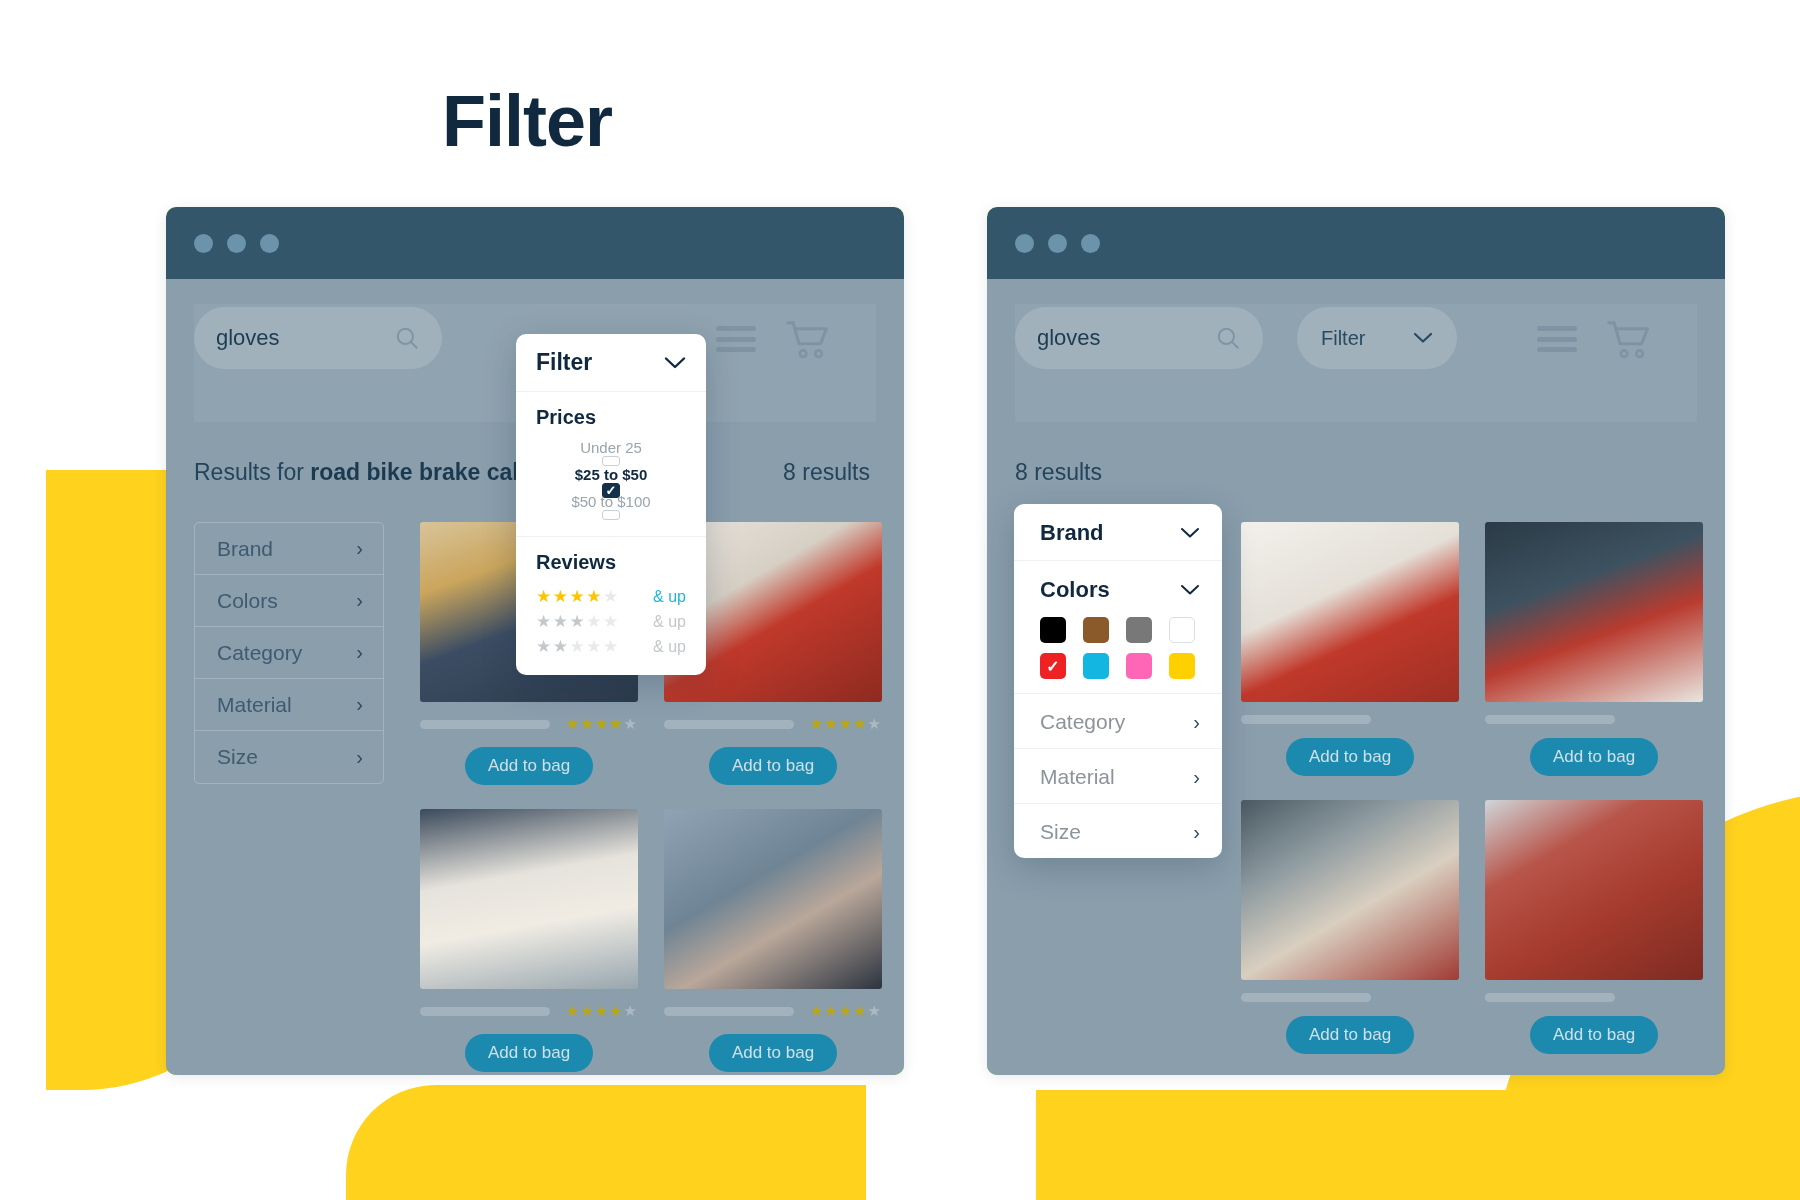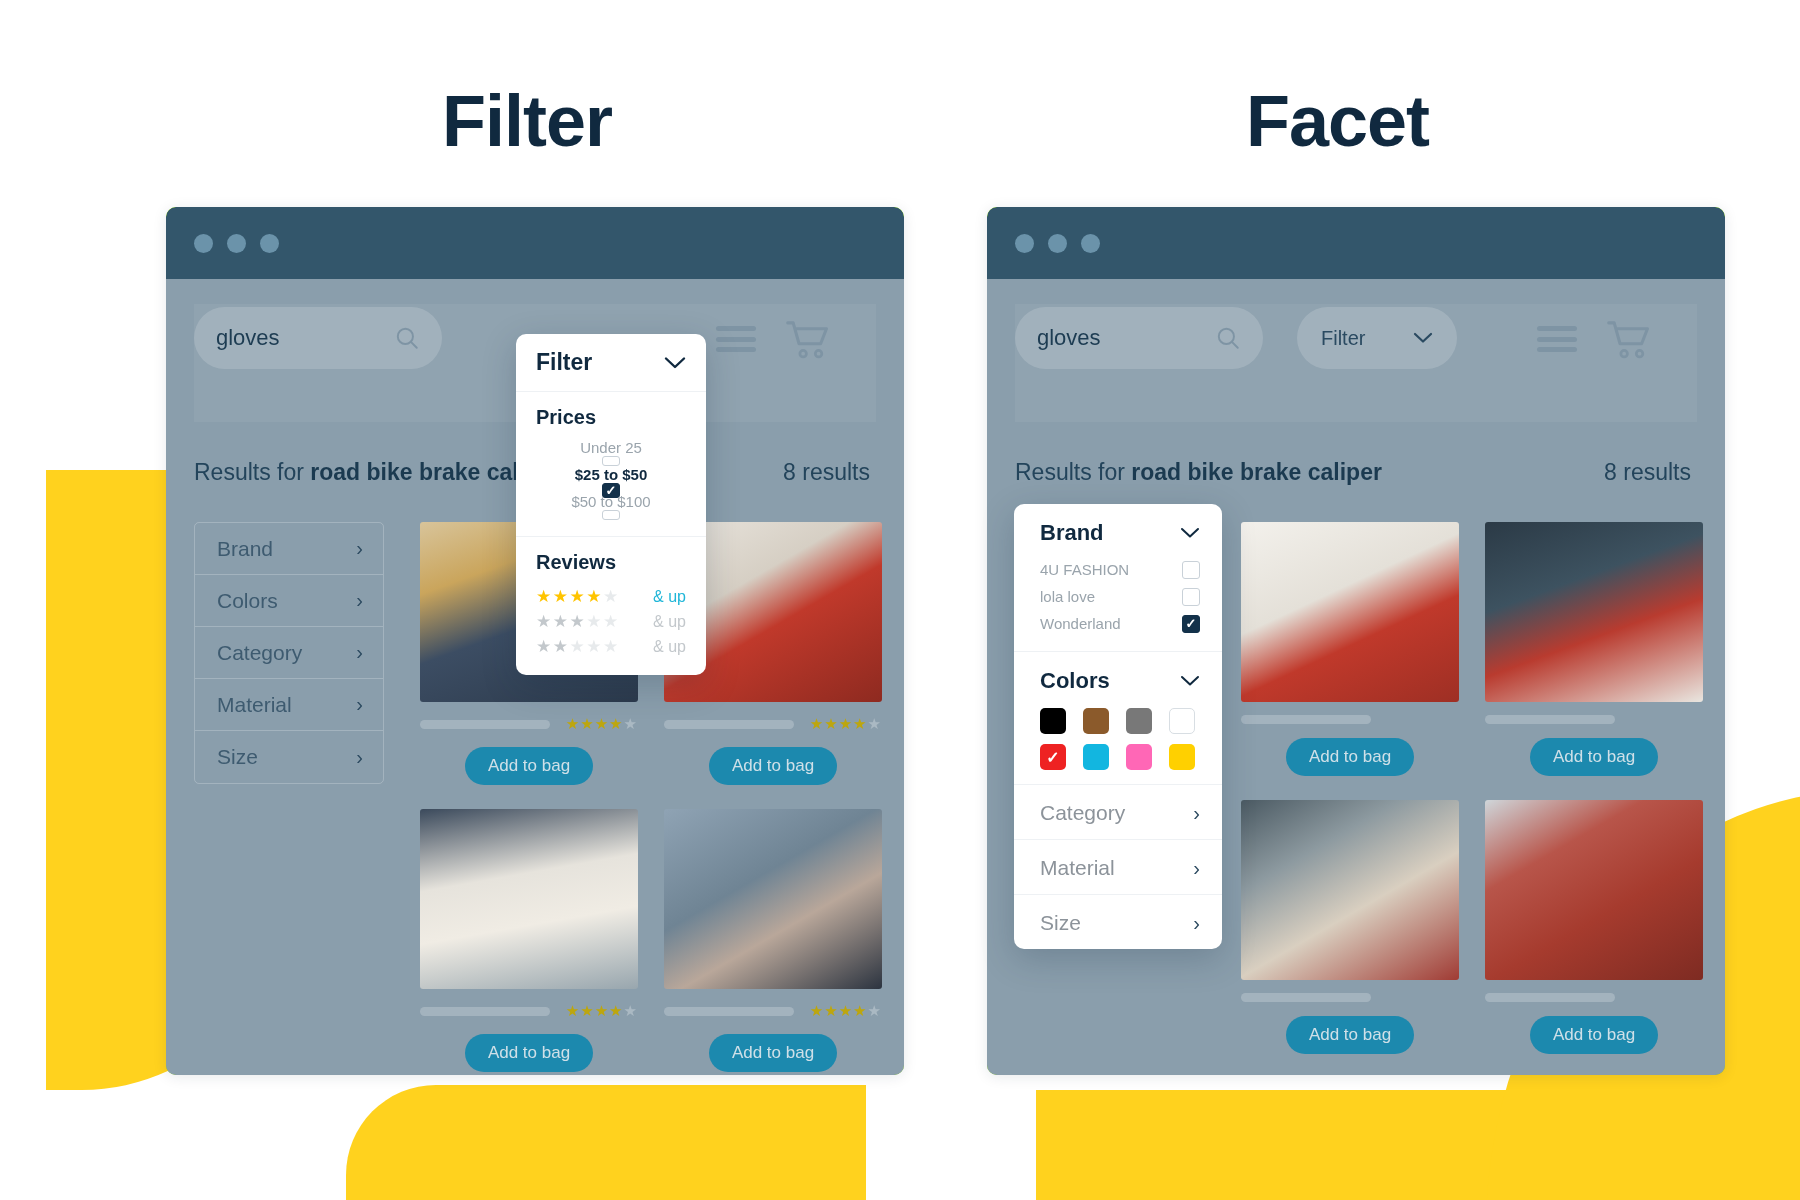--- a/index.html
+++ b/index.html
@@ -199,21 +199,20 @@
 <body>
 
 <div class="stage">
 
   <div class="blob blob-left2"></div>
   <div class="blob blob-bottom-mid"></div>
   <div class="blob blob-right"></div>
   <div class="blob blob-right2"></div>
 
   <div class="heading heading-filter">Filter</div>
-  <div class="heading heading-facet">Facet</div>
 
   <div class="window window-left">
     <div class="window-inner">
       <div class="titlebar">
         <span class="dot"></span>
         <span class="dot"></span>
         <span class="dot"></span>
       </div>
       <div class="viewport">
         <div class="searchbar-strip"></div>
@@ -386,21 +385,20 @@
             <i></i>
             <i></i>
           </div>
         <svg class="cart" viewBox="0 0 28 24" fill="none">
           <path d="M1 2h3.2l3.4 12.2h12.6L23.6 5.4H6" stroke="#7E94A4" stroke-width="1.8" stroke-linecap="round" stroke-linejoin="round"></path>
           <circle cx="10" cy="20" r="1.9" stroke="#7E94A4" stroke-width="1.6"></circle>
           <circle cx="19" cy="20" r="1.9" stroke="#7E94A4" stroke-width="1.6"></circle>
         </svg>
 
         <div class="results-line">
-          <div class="txt"><span>Results for </span><b>road bike brake caliper</b></div>
           <div class="count">8 results</div>
         </div>
 
         <div class="grid grid-right">
           <div class="prow">
             <div class="card">
               <div class="thumb">
                 <div class="im" style="background:linear-gradient(155deg,#f3f1ec 0%,#e4e0d8 40%,#c0392b 62%,#9e2f24 100%);"></div>
               </div>
               <div class="meta">
@@ -443,34 +441,20 @@
     </div>
   </div>
 
   <div class="popup-facet">
     <div class="f-sec">
       <div class="f-head">
         <span class="f-title">Brand</span>
         <svg width="20" height="12" viewBox="0 0 20 12" fill="none">
           <path d="M2 2L10 9.5L18 2" stroke="#10293F" stroke-width="2" stroke-linecap="round" stroke-linejoin="round"></path>
         </svg>
-      </div>
-      <div class="f-list">
-        <div class="f-opt">
-          <span class="label">4U FASHION</span>
-          <span class="cb"></span>
-        </div>
-        <div class="f-opt">
-          <span class="label">lola love</span>
-          <span class="cb"></span>
-        </div>
-        <div class="f-opt">
-          <span class="label">Wonderland</span>
-          <span class="cb checked"></span>
-        </div>
       </div>
     </div>
 
     <div class="f-sec">
       <div class="f-head">
         <span class="f-title">Colors</span>
         <svg width="20" height="12" viewBox="0 0 20 12" fill="none">
           <path d="M2 2L10 9.5L18 2" stroke="#10293F" stroke-width="2" stroke-linecap="round" stroke-linejoin="round"></path>
         </svg>
       </div>

